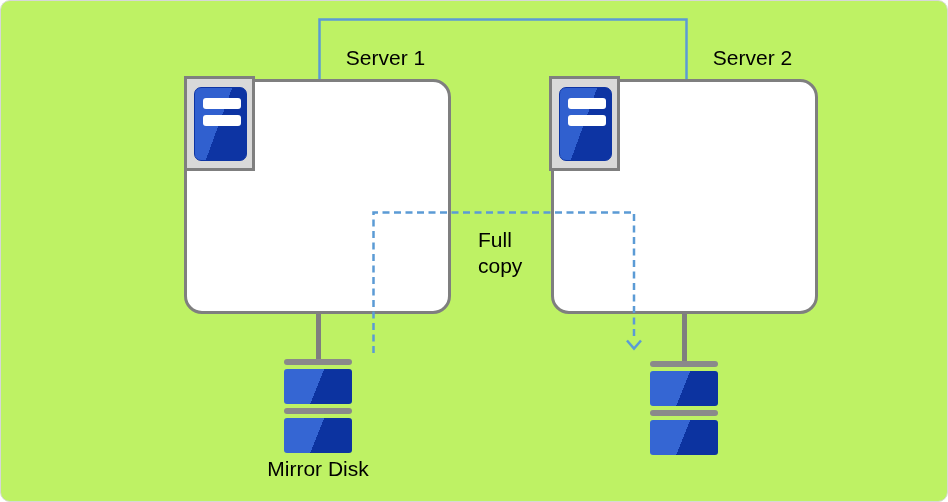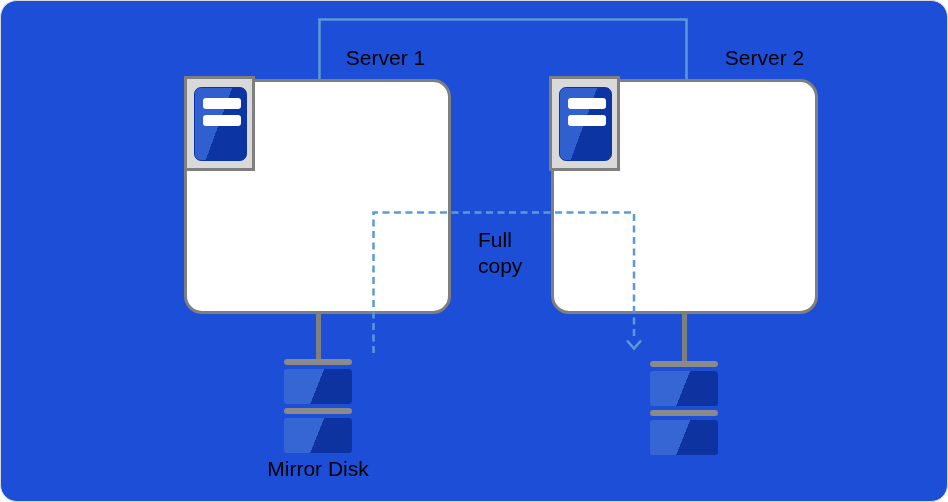--- a/index.html
+++ b/index.html
@@ -1,22 +1,22 @@
 <!DOCTYPE html>
 <html style="--accent-blue: #5B9BD5; --box-border: #7F7F7F; --frame-fill: #D9D9D9; --frame-border: #7F7F7F; --bar-gray: #8A8A8A; --blue-light: #3060CF; --blue-dark: #0D34A3; --disk-blue-light: #3566D3; --disk-blue-dark: #0C33A0; --canvas-border: #D7D7D7; --text: #000000;"><head>
 <meta charset="utf-8">
 <style>
   html,body{margin:0;padding:0;background:#fff;}
   .canvas{
     position:relative;
     width:948px;height:502px;
     box-sizing:border-box;
-    background:#1d4ed8;
+    background:#bef264;
     border:1px solid var(--canvas-border,#D7D7D7);
-    border-radius:17px;
+    border-radius:10px;
     font-family:"Liberation Sans",sans-serif;
     color:var(--text,#000);
     overflow:hidden;
   }
   .server-box{
     position:absolute;
     width:267px;height:235px;
     box-sizing:border-box;
     background:#fff;
     border:3px solid var(--box-border,#7F7F7F);
@@ -88,21 +88,21 @@
   .overlay path{fill:none;stroke:var(--accent-blue,#5B9BD5);stroke-width:2.5px;}
   .overlay path.dashed{stroke-dasharray:7 4.5;}
   .label{
     position:absolute;
     z-index:5;
     font-size:21px;
     line-height:26px;
     white-space:pre;
   }
   #lbl-server1{left:318px;top:44px;width:133px;text-align:center;}
-  #lbl-server2{left:685px;top:44px;width:133px;text-align:center;padding-left:12px;}
+  #lbl-server2{left:685px;top:44px;width:133px;text-align:center;}
   #lbl-fullcopy{left:477px;top:226px;width:64px;white-space:normal;}
   #lbl-mirrordisk{left:217px;top:455px;width:200px;text-align:center;}
 </style>
 </head>
 <body>
 
 <div class="canvas">
 
   <div class="server-box" id="box1"></div>
   <div class="server-box" id="box2"></div>

